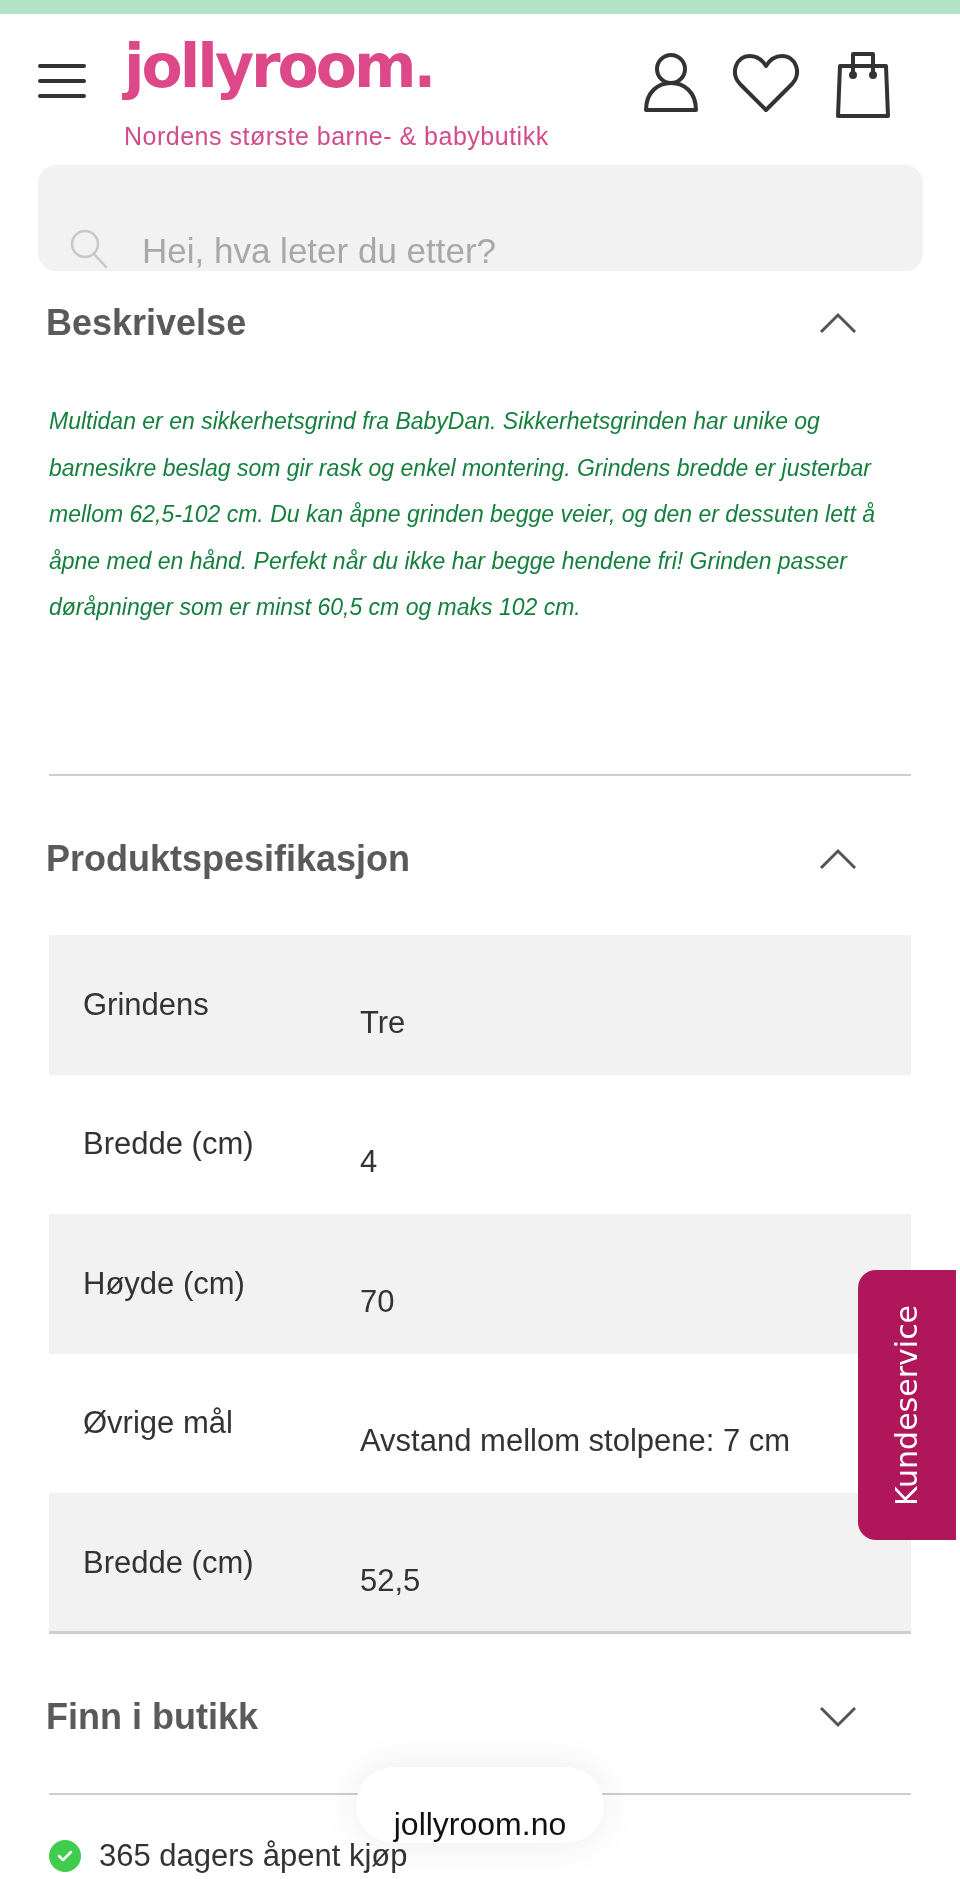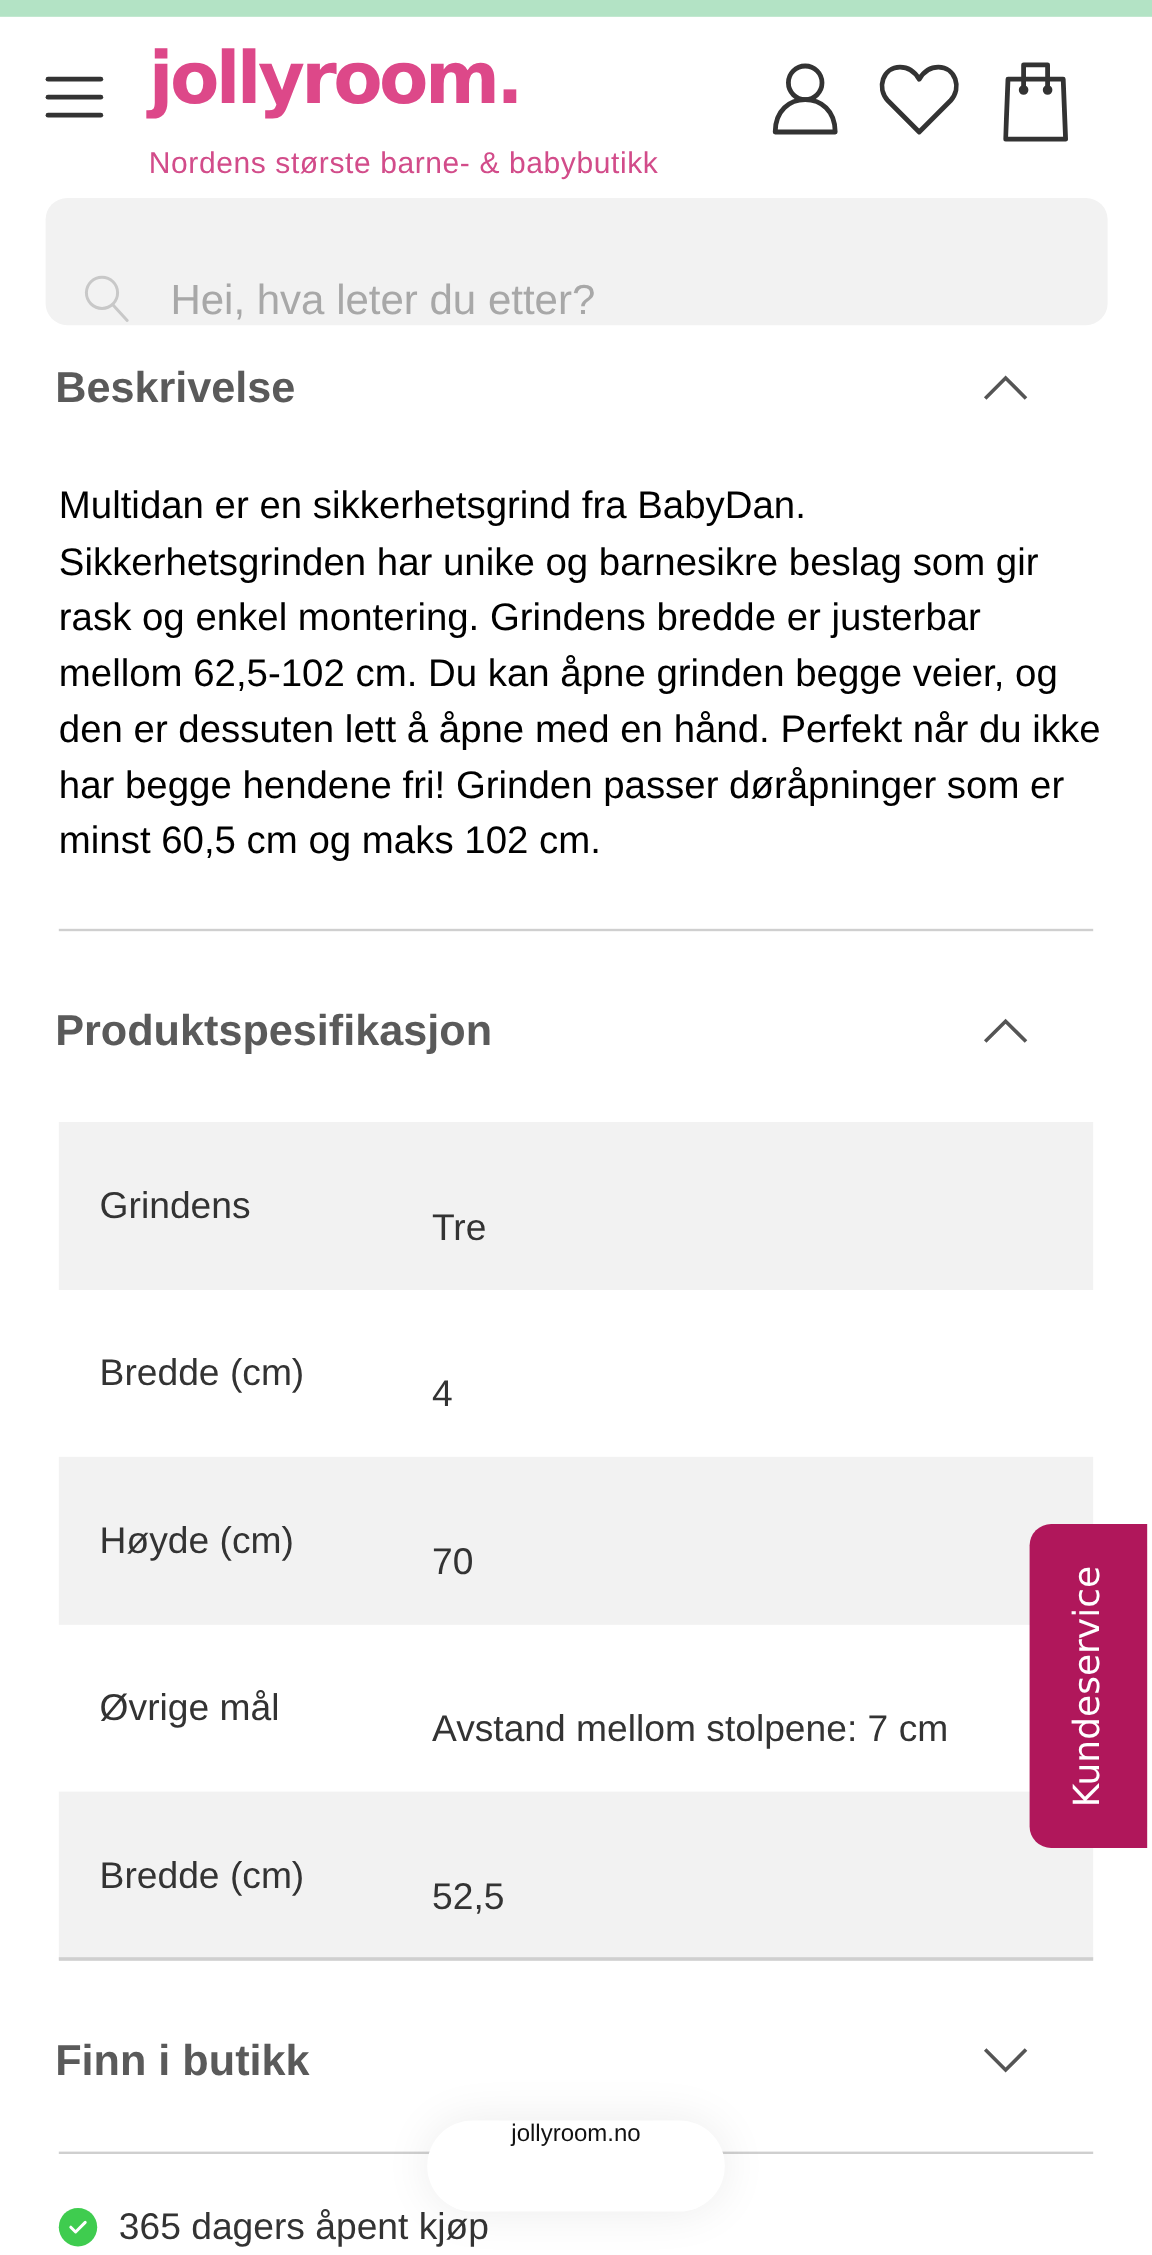--- a/index.html
+++ b/index.html
@@ -64,21 +64,21 @@
       cursor: pointer;
       margin-left: 11px;
     }
     .section-head .title {
       font-size: 36px; font-weight: bold; color: #5a5a5a;
     }
     .chevron { width: 40px; height: 24px; margin-right: 50px; }
 
     .desc {
       position: absolute; left: 49px; top: 398px; width: 870px;
-      font-size: 32px; line-height: 46.5px; color: #000000;
+      font-size: 23px; line-height: 46.5px; color: #15803d; font-style: italic;
     }
     .divider {
       position: absolute; left: 49px; width: 862px; height: 2px; background: #cfcfcf;
     }
     .spec-table {
       position: absolute; left: 49px; top: 935px; width: 862px;
     }
     .spec-row {
       height: 139.5px; display: flex; align-items: center;
       font-size: 31px; color: #333;
@@ -97,22 +97,22 @@
     .kundeservice span {
       display: block; transform: rotate(-90deg);
       color: #ffffff; font-size: 30px; white-space: nowrap;
       font-family: "DejaVu Sans", sans-serif;
     }
 
     .url-pill {
       position: absolute; left: 356px; top: 1767px; width: 248px; height: 76px;
       background: #ffffff; border-radius: 38px;
       box-shadow: 0 0 40px rgba(0,0,0,0.08);
-      display: flex; align-items: flex-start; justify-content: center;
-      font-size: 20px; color: #111;
+      display: flex; align-items: flex-end; justify-content: center;
+      font-size: 32px; color: #111;
       cursor: pointer;
     }
     .usp {
       position: absolute; left: 49px; top: 1838px;
       display: flex; align-items: center;
       font-size: 31px; color: #333;
     }
     .usp .check {
       width: 32px; height: 32px; border-radius: 50%; background: #3fcc4f;
       display: flex; align-items: center; justify-content: center;

